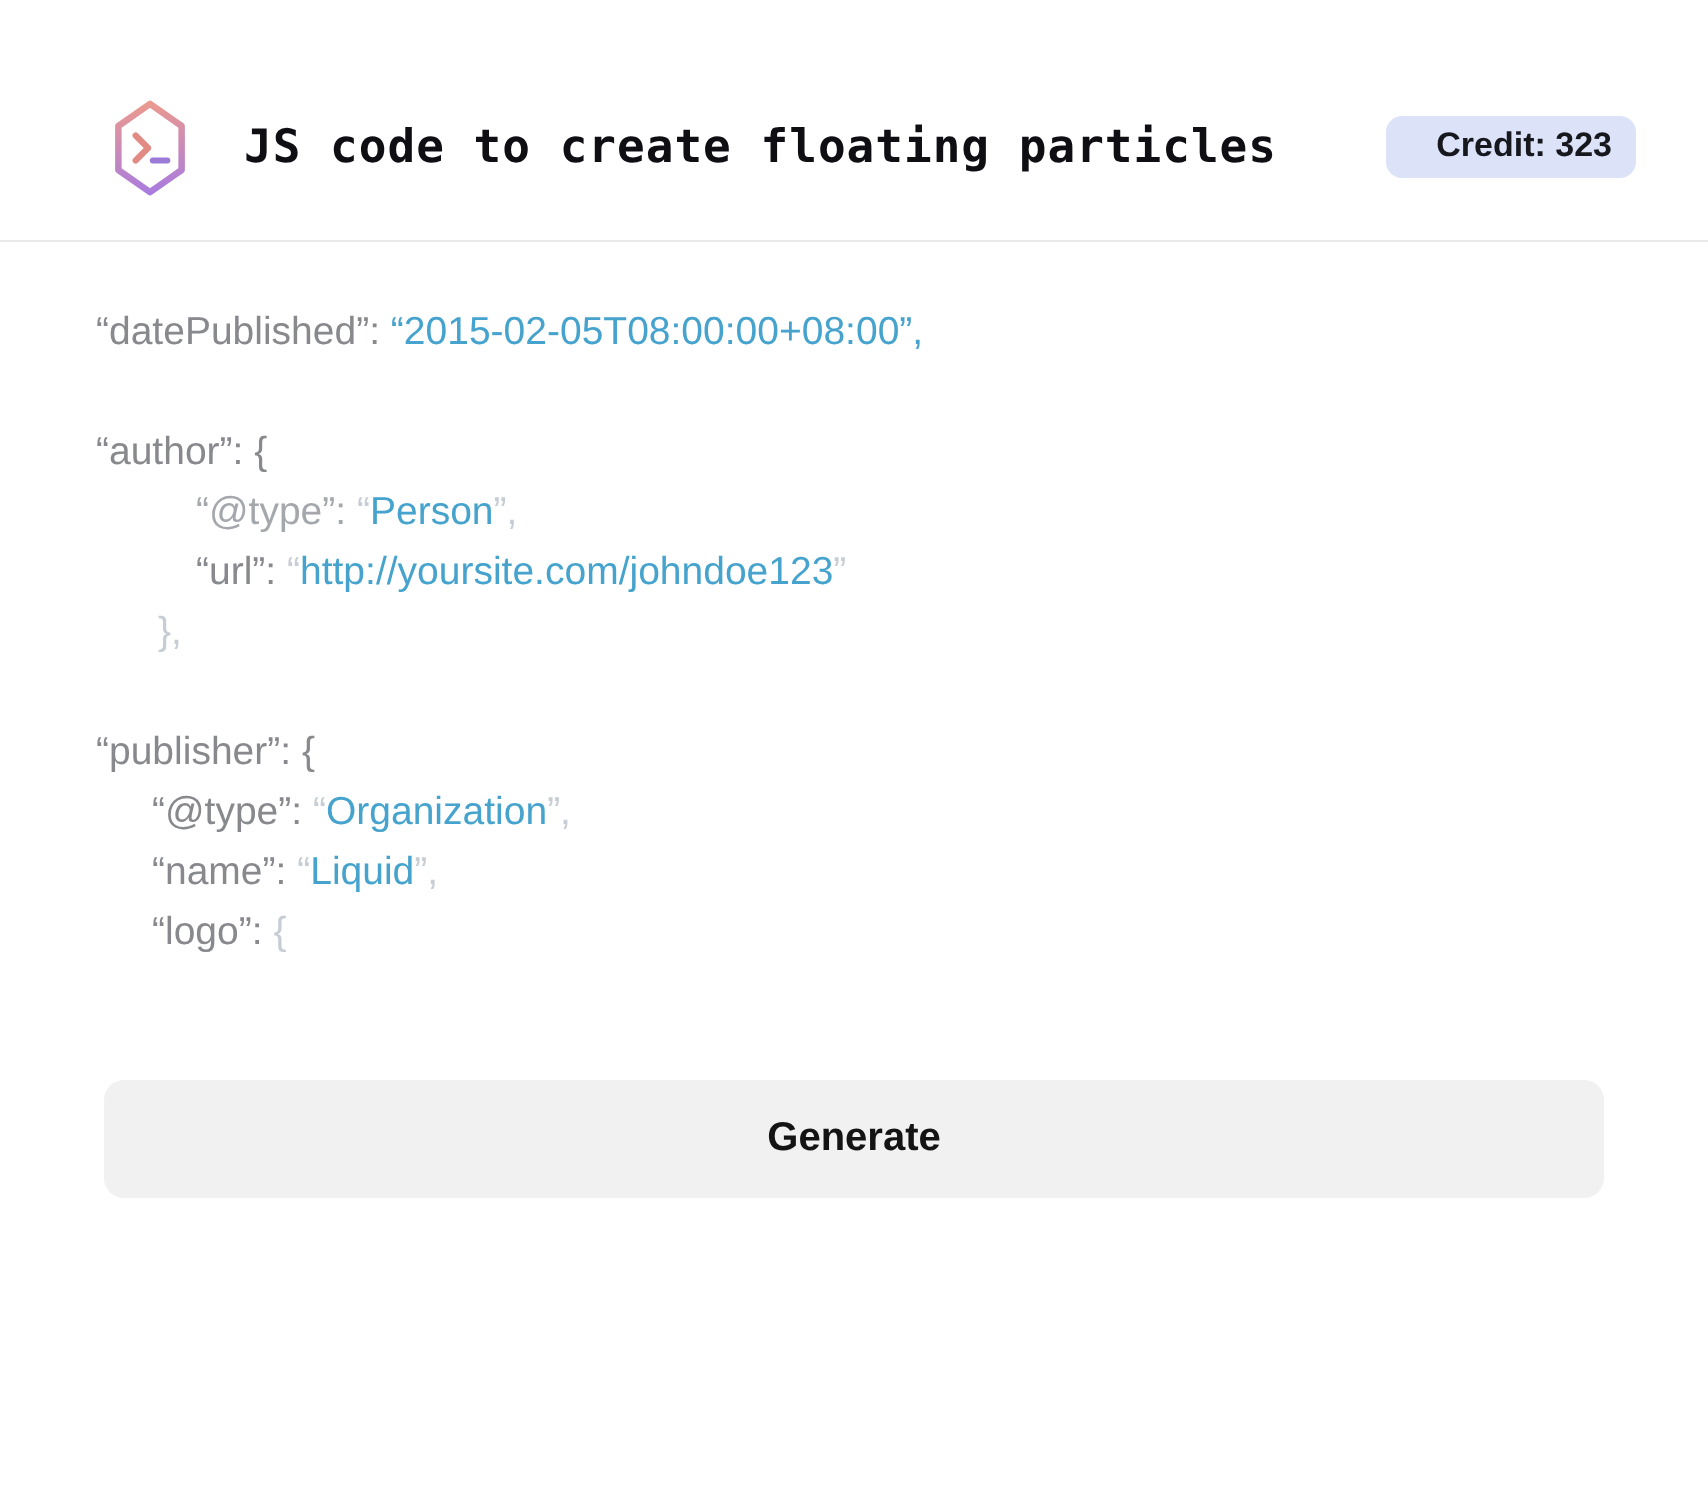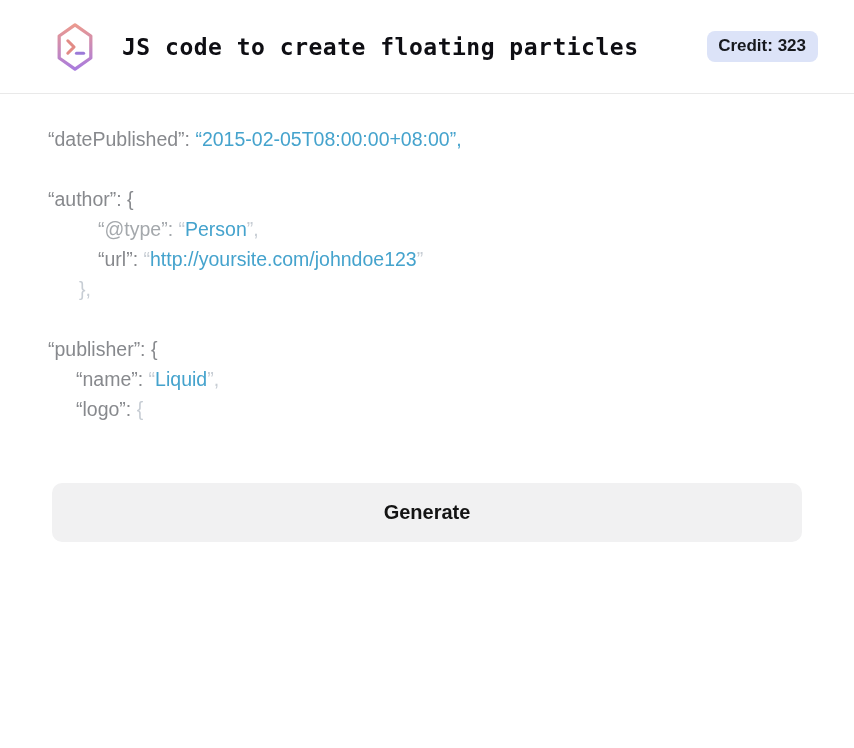--- a/index.html
+++ b/index.html
@@ -12,38 +12,39 @@
   .page { width: 854px; height: 748px; background: #ffffff; }
 
   
   .app-header {
     display: flex;
     align-items: center;
     height: 94px;
     padding: 0 36px 0 52px;
     border-bottom: 1px solid var(--divider, #e9e9e9);
     background: #ffffff;
+    margin-top: 27px;
   }
   .logo-wrap { width: 46px; height: 58px; flex: 0 0 auto; }
   .prompt-title {
     font-family: "DejaVu Sans Mono", monospace;
     font-size: 23px;
     font-weight: 700;
     color: var(--title_color, #0e0e13);
     margin-left: 24px;
     letter-spacing: 0.5px;
     white-space: nowrap;
   }
   .credit-badge {
     margin-left: auto;
     background: var(--badge_bg, #dce3f8);
     color: var(--badge_text, #16181d);
     font-size: 17px;
     font-weight: 700;
-    padding: 5px 12px 6px 11px;
+    padding: 5px 12px 6px 25px;
     border-radius: 8px;
     white-space: nowrap;
   }
 
   
   .code-panel { padding: 0 48px; }
   .filename-heading {
     font-family: "DejaVu Sans Mono", monospace;
     font-size: 22px;
     font-weight: 500;
@@ -105,20 +106,21 @@
   <main class="code-panel">
     <div class="code-block" id="code-block">
         <div class="code-line" style="padding-left: 0px;"><span class="tok-key">“datePublished”: </span><span class="tok-val">“2015-02-05T08:00:00+08:00”,</span></div>
         <div class="code-line" style="padding-left: 0px;"></div>
         <div class="code-line" style="padding-left: 0px;"><span class="tok-key">“author”: {</span></div>
         <div class="code-line" style="padding-left: 50px;"><span class="tok-keylight">“@type”: </span><span class="tok-punct">“</span><span class="tok-val">Person</span><span class="tok-punct">”,</span></div>
         <div class="code-line" style="padding-left: 50px;"><span class="tok-key">“url”: </span><span class="tok-punct">“</span><span class="tok-val">http://yoursite.com/johndoe123</span><span class="tok-punct">”</span></div>
         <div class="code-line" style="padding-left: 31px;"><span class="tok-punct">},</span></div>
         <div class="code-line" style="padding-left: 0px;"></div>
         <div class="code-line" style="padding-left: 0px;"><span class="tok-key">“publisher”: {</span></div>
+        <div class="code-line" style="padding-left: 28px;"><span class="tok-key">“@type”: </span><span class="tok-punct">“</span><span class="tok-val">Organization</span><span class="tok-punct">”,</span></div>
         <div class="code-line" style="padding-left: 28px;"><span class="tok-key">“name”: </span><span class="tok-punct">“</span><span class="tok-val">Liquid</span><span class="tok-punct">”,</span></div>
         <div class="code-line" style="padding-left: 28px;"><span class="tok-key">“logo”: </span><span class="tok-punct">{</span></div>
       </div>
   </main>
 
   <button class="generate-button">Generate</button>
 
 </div>
 
 </body></html>

